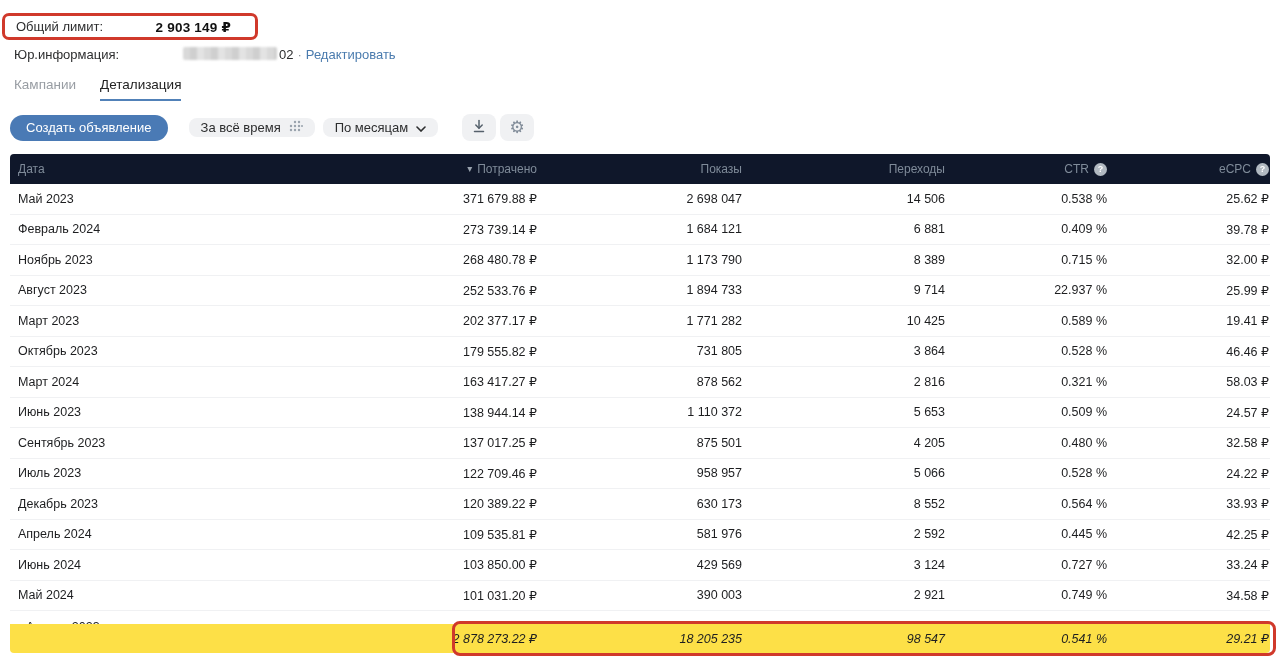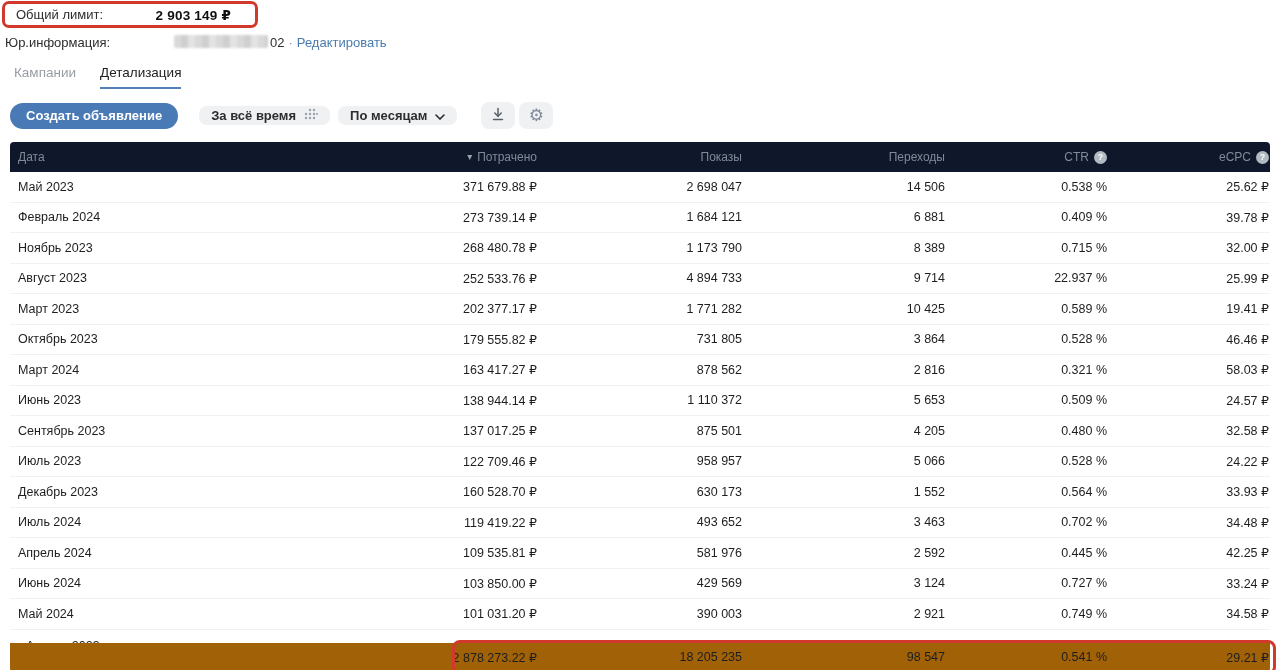--- a/index.html
+++ b/index.html
@@ -12,43 +12,44 @@
     -webkit-font-smoothing:antialiased;
   }
 
   
   .acct { padding-top:1px; }
   .limit-row {
     margin-left:2px; width:256px; height:27px;
     border:3px solid #d0392b; border-radius:7px;
     display:flex; align-items:center; justify-content:space-between;
     padding:0 24px 0 11px;
+    margin-top:12px;
   }
   .limit-label { color:#2c2d2e; font-size:13px; }
   .limit-value { font-weight:700; font-size:13.5px; color:#111; letter-spacing:.2px;text-align:right; }
 
-  .legal-row { margin:7px 0 0 5px; display:flex; align-items:flex-start; font-size:13px; }
+  .legal-row { margin:7px 0 0 14px; display:flex; align-items:flex-start; font-size:13px; }
   .legal-label { width:169px; color:#2c2d2e; }
   .blur-block {
     width:94px; height:13px; border-radius:2px;
     background:repeating-linear-gradient(90deg,#d9d9d9 0 7px,#cfcfcf 7px 14px,#e3e3e3 14px 21px);
     filter:blur(1px); margin-right:2px;
   }
   .legal-suffix { color:#2c2d2e; }
   .legal-sep { color:#8a8f94; margin:0 4px; }
   .edit-link { color:#4a7bae; text-decoration:none; cursor:pointer; }
 
   
   .tabs { display:flex; gap:24px; margin:15px 0 0 14px;text-align:center; }
   .tab { padding-bottom:7px; font-size:13.5px; cursor:pointer; border-bottom:2px solid transparent; color:#989da3; }
   .tab.active { color:#222; border-bottom-color:#5181b8; }
 
   
   .toolbar { display:flex; align-items:center; margin:13px 0 0 10px; }
-  .btn { border:none; cursor:pointer; font-family:inherit;font-weight:bold; }
+  .btn { border:none; cursor:pointer; font-family:inherit; }
   .btn-primary {
     background:#4a7ab5; color:#fff; font-size:13px;
     border-radius:14px; padding:6px 16px; height:26px; line-height:14px;
   }
   .btn-gray {
     background:#f0f1f3; color:#2c2d2e; font-size:13px;
     border-radius:8px; padding:0 12px; height:19px;
     display:flex; align-items:center; gap:8px;
   }
   .icon-btn {
@@ -75,21 +76,21 @@
   .sort-arrow { color:#99a2ad; font-size:10px; line-height:1; }
   .q-icon {
     width:13px; height:13px; border-radius:50%;
     background:#b1b9c1; color:#fff; font-size:9px; font-weight:700;
     display:inline-flex; align-items:center; justify-content:center; line-height:1;
   }
   .t-row { height:30.5px; border-bottom:1px solid #f0f1f3; }
   .t-partial { height:13px; overflow:hidden; }
   .t-partial span { display:block; margin:9px 0 0 8px; }
   .t-summary {
-    position:relative; height:29px; background:#a16207; border-radius:0 0 4px 4px;
+    position:relative; height:29px; background:#fde047; border-radius:0 0 4px 4px;font-style:italic;
   }
   .summary-frame {
     position:absolute; left:442px; right:-6px; top:-3px; bottom:-3px;
     border:3px solid #d0392b; border-radius:8px; pointer-events:none;
   }
 </style>
 </head>
 <body>
 
 <div class="acct">
@@ -198,21 +199,21 @@
     <div class="cell-num">268 480.78 ₽</div>
     <div class="cell-num">1 173 790</div>
     <div class="cell-num">8 389</div>
     <div class="cell-num">0.715 %</div>
     <div class="cell-num">32.00 ₽</div>
   </div>
 
   <div class="t-row grid-cols">
     <div class="cell-date">Август 2023</div>
     <div class="cell-num">252 533.76 ₽</div>
-    <div class="cell-num">4 894 733</div>
+    <div class="cell-num">1 894 733</div>
     <div class="cell-num">9 714</div>
     <div class="cell-num">22.937 %</div>
     <div class="cell-num">25.99 ₽</div>
   </div>
 
   <div class="t-row grid-cols">
     <div class="cell-date">Март 2023</div>
     <div class="cell-num">202 377.17 ₽</div>
     <div class="cell-num">1 771 282</div>
     <div class="cell-num">10 425</div>
@@ -260,35 +261,27 @@
     <div class="cell-date">Июль 2023</div>
     <div class="cell-num">122 709.46 ₽</div>
     <div class="cell-num">958 957</div>
     <div class="cell-num">5 066</div>
     <div class="cell-num">0.528 %</div>
     <div class="cell-num">24.22 ₽</div>
   </div>
 
   <div class="t-row grid-cols">
     <div class="cell-date">Декабрь 2023</div>
-    <div class="cell-num">160 528.70 ₽</div>
+    <div class="cell-num">120 389.22 ₽</div>
     <div class="cell-num">630 173</div>
-    <div class="cell-num">1 552</div>
+    <div class="cell-num">8 552</div>
     <div class="cell-num">0.564 %</div>
     <div class="cell-num">33.93 ₽</div>
   </div>
 
-  <div class="t-row grid-cols">
-    <div class="cell-date">Июль 2024</div>
-    <div class="cell-num">119 419.22 ₽</div>
-    <div class="cell-num">493 652</div>
-    <div class="cell-num">3 463</div>
-    <div class="cell-num">0.702 %</div>
-    <div class="cell-num">34.48 ₽</div>
-  </div>
 
   <div class="t-row grid-cols">
     <div class="cell-date">Апрель 2024</div>
     <div class="cell-num">109 535.81 ₽</div>
     <div class="cell-num">581 976</div>
     <div class="cell-num">2 592</div>
     <div class="cell-num">0.445 %</div>
     <div class="cell-num">42.25 ₽</div>
   </div>
 

